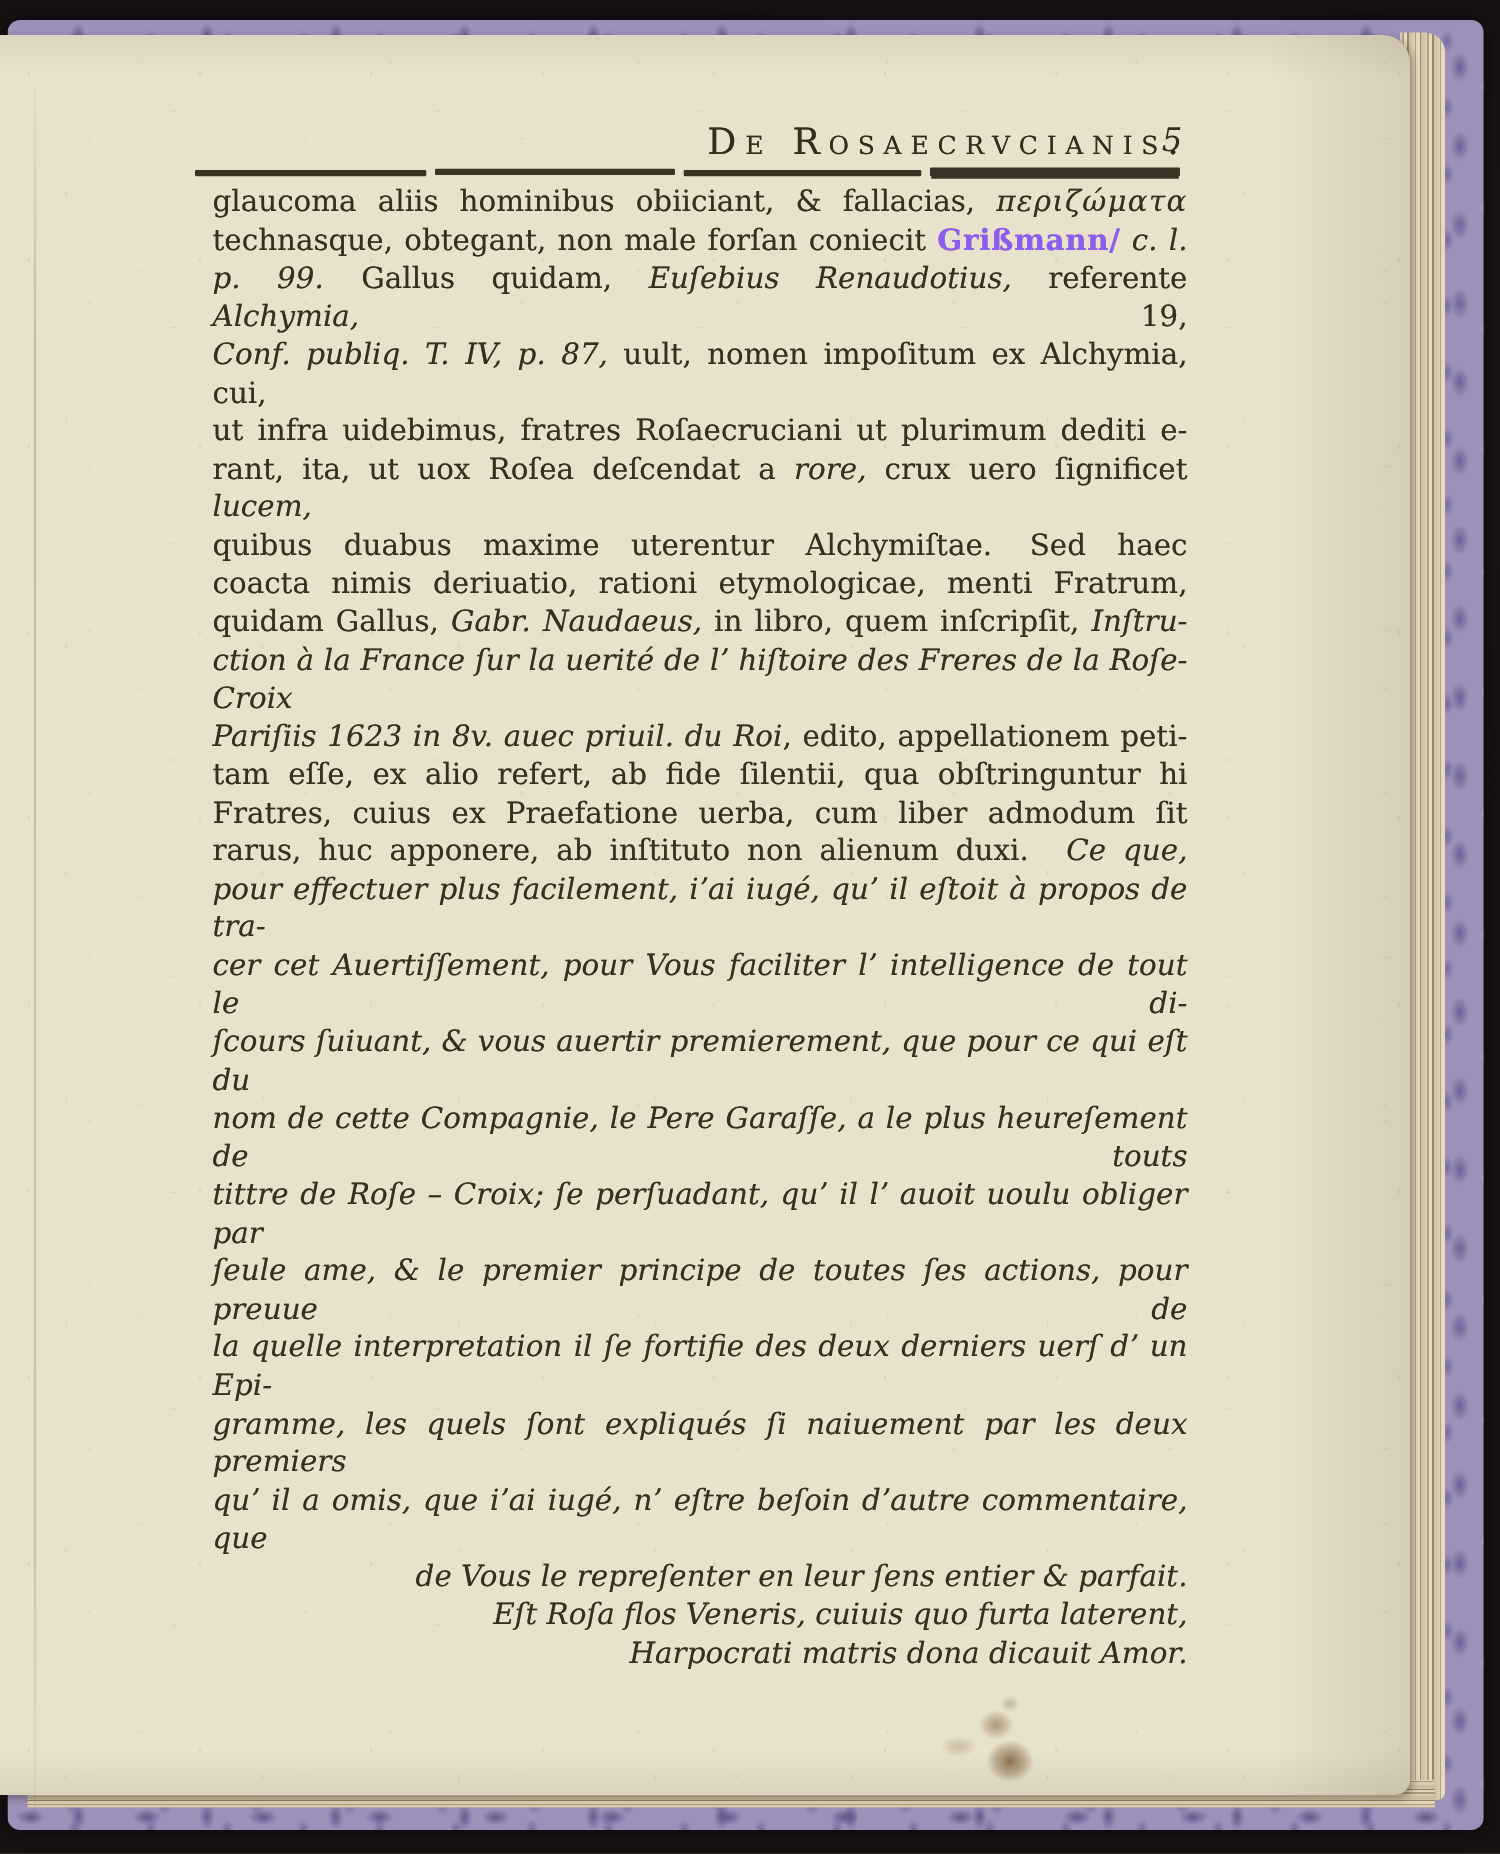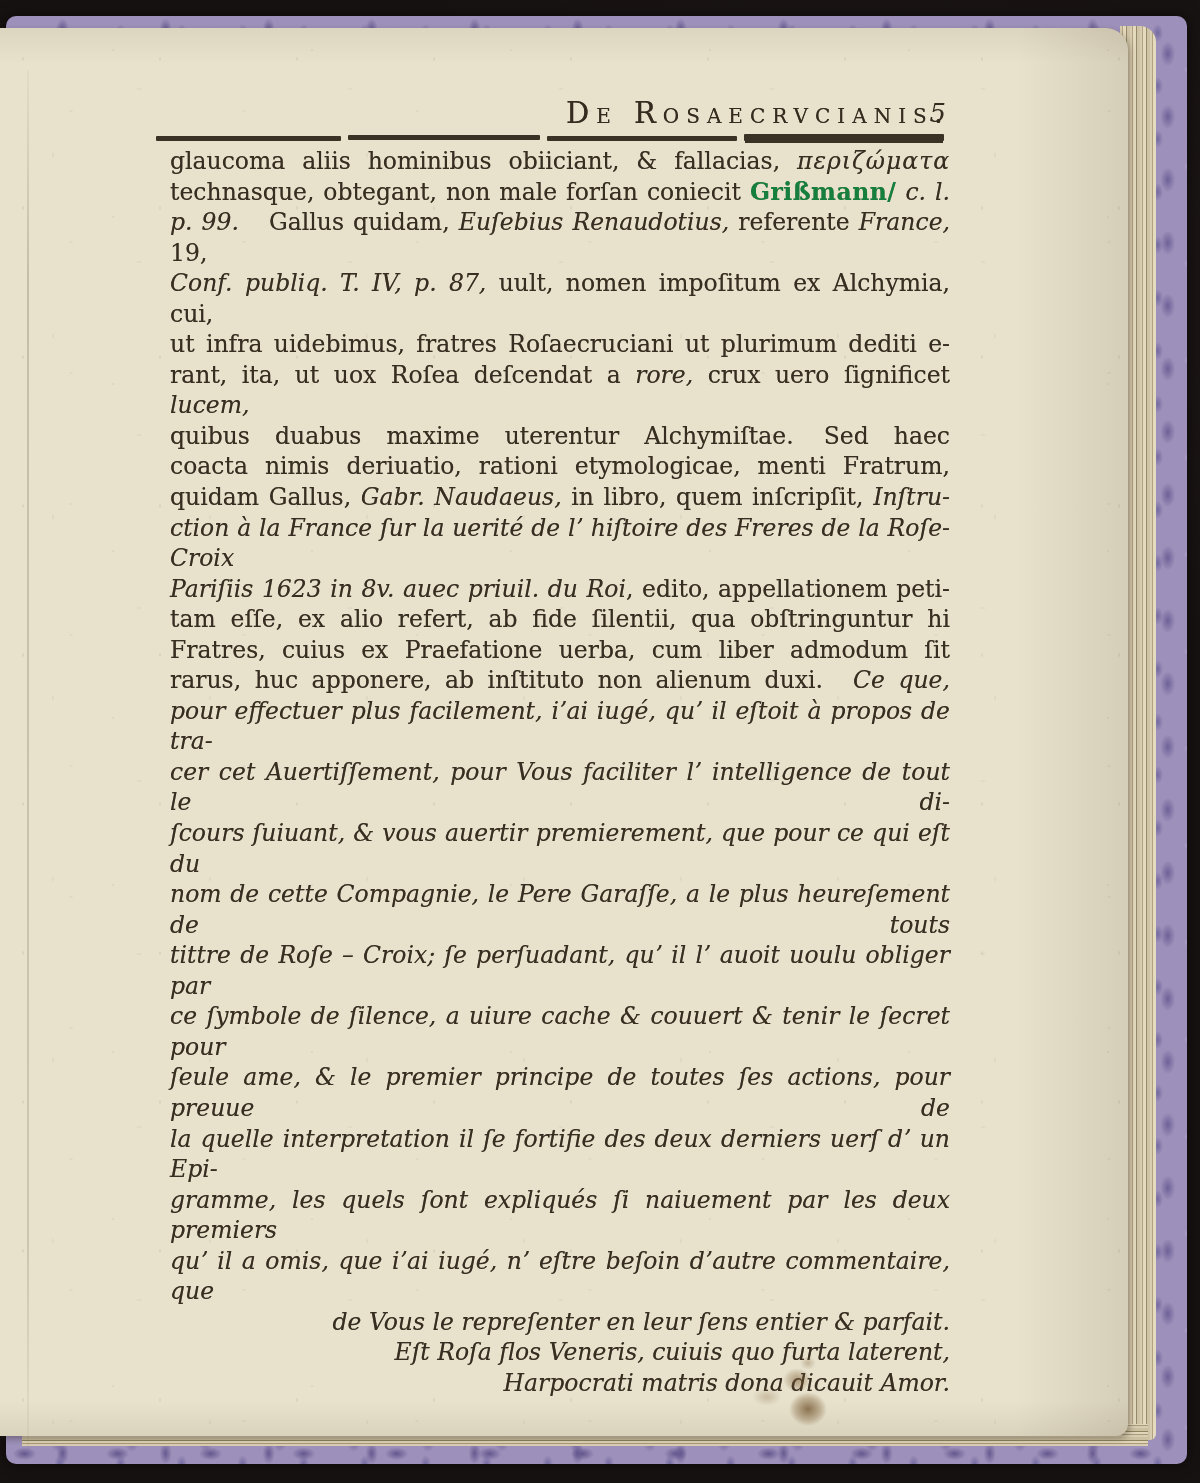--- a/index.html
+++ b/index.html
@@ -95,21 +95,21 @@
   .body-text{
     position:absolute;left:170px;top:146px;width:780px;
     font-size:23.5px;line-height:30.55px;color:#372d20;
     text-shadow:0 0 .4px rgba(55,45,32,.55);
   }
   .line{margin:0;padding:0;text-align:right;}
   .fill{text-align:justify;text-align-last:justify;}
   .seg.roman{font-style:normal;}
   .seg.italic{font-style:italic;}
   .seg.greek{font-style:italic;letter-spacing:1px;margin-top:20px;}
-  .seg.blackletter{font-weight:bold;letter-spacing:.5px;color:#15803d;}
+  .seg.blackletter{font-weight:bold;letter-spacing:.5px;color:#8b5cf6;}
   .seg.gapr{margin-right:30px;}
   .indent1{margin-left:66px;}
   .indent2{margin-left:106px;}
   
   .stain{position:absolute;border-radius:50%;}
   .stain.s-a{left:783px;top:1368px;width:28px;height:24px;
     background:radial-gradient(closest-side, rgba(125,93,52,.55), rgba(125,93,52,.25) 60%, transparent 100%);}
   .stain.s-b{left:789px;top:1392px;width:38px;height:34px;
     background:radial-gradient(closest-side, rgba(110,79,40,.75), rgba(122,92,52,.35) 65%, transparent 100%);}
   .stain.s-c{left:752px;top:1388px;width:30px;height:18px;
@@ -134,38 +134,37 @@
   <span class="page-num">5</span>
 </div>
 
 <div class="rule">
   <span class="s1"></span><span class="s2"></span><span class="s3"></span><span class="s4"></span>
 </div>
 
 <div class="body-text">
     <p class="line fill"><span class="seg roman">glaucoma aliis hominibus obiiciant, &amp; fallacias, </span><span class="seg greek">περιζώματα</span></p>
     <p class="line fill"><span class="seg roman">technasque, obtegant, non male forſan coniecit </span><span class="seg blackletter">Grißmann/</span><span class="seg italic"> c. l.</span></p>
-    <p class="line fill"><span class="seg italic gapr">p. 99.</span><span class="seg roman">Gallus quidam, </span><span class="seg italic">Euſebius Renaudotius,</span><span class="seg roman"> referente </span><span class="seg italic">France,</span><span class="seg roman"> 19,</span></p>
+    <p class="line fill"><span class="seg italic gapr">p. 99.</span><span class="seg roman">Gallus quidam, </span><span class="seg italic">Euſebius Renaudotius,</span><span class="seg roman"> referente </span><span class="seg italic">Alchymia,</span><span class="seg roman"> 19,</span></p>
     <p class="line fill"><span class="seg italic">Conf. publiq. T. IV, p. 87,</span><span class="seg roman"> uult, nomen impoſitum ex Alchymia, cui,</span></p>
     <p class="line fill"><span class="seg roman">ut infra uidebimus, fratres Roſaecruciani ut plurimum dediti e-</span></p>
     <p class="line fill"><span class="seg roman">rant, ita, ut uox Roſea deſcendat a </span><span class="seg italic">rore,</span><span class="seg roman"> crux uero ſignificet </span><span class="seg italic">lucem,</span></p>
     <p class="line fill"><span class="seg roman gapr">quibus duabus maxime uterentur Alchymiſtae.</span><span class="seg roman">Sed haec</span></p>
     <p class="line fill"><span class="seg roman">coacta nimis deriuatio, rationi etymologicae, menti Fratrum,</span></p>
     <p class="line fill"><span class="seg roman">quidam Gallus, </span><span class="seg italic">Gabr. Naudaeus,</span><span class="seg roman"> in libro, quem inſcripſit, </span><span class="seg italic">Inſtru-</span></p>
     <p class="line fill"><span class="seg italic">ction à la France ſur la uerité de lʼ hiſtoire des Freres de la Roſe-Croix</span></p>
     <p class="line fill"><span class="seg italic">Pariſiis 1623 in 8v. auec priuil. du Roi</span><span class="seg roman">, edito, appellationem peti-</span></p>
     <p class="line fill"><span class="seg roman">tam eſſe, ex alio refert, ab fide ſilentii, qua obſtringuntur hi</span></p>
     <p class="line fill"><span class="seg roman">Fratres, cuius ex Praefatione uerba, cum liber admodum ſit</span></p>
     <p class="line fill"><span class="seg roman gapr">rarus, huc apponere, ab inſtituto non alienum duxi.</span><span class="seg italic">Ce que,</span></p>
     <p class="line fill"><span class="seg italic">pour effectuer plus facilement, iʼai iugé, quʼ il eſtoit à propos de tra-</span></p>
     <p class="line fill"><span class="seg italic">cer cet Auertiſſement, pour Vous faciliter lʼ intelligence de tout le di-</span></p>
     <p class="line fill"><span class="seg italic">ſcours ſuiuant, &amp; vous auertir premierement, que pour ce qui eſt du</span></p>
     <p class="line fill"><span class="seg italic">nom de cette Compagnie, le Pere Garaſſe, a le plus heureſement de touts</span></p>
     <p class="line fill"><span class="seg italic">tittre de Roſe – Croix; ſe perſuadant, quʼ il lʼ auoit uoulu obliger par</span></p>
-    <p class="line fill"><span class="seg italic">ce ſymbole de ſilence, a uiure cache &amp; couuert &amp; tenir le ſecret pour</span></p>
     <p class="line fill"><span class="seg italic">ſeule ame, &amp; le premier principe de toutes ſes actions, pour preuue de</span></p>
     <p class="line fill"><span class="seg italic">la quelle interpretation il ſe fortifie des deux derniers uerſ dʼ un Epi-</span></p>
     <p class="line fill"><span class="seg italic">gramme, les quels ſont expliqués ſi naiuement par les deux premiers</span></p>
     <p class="line fill"><span class="seg italic">quʼ il a omis, que iʼai iugé, nʼ eſtre beſoin dʼautre commentaire, que</span></p>
     <p class="line"><span class="seg italic">de Vous le repreſenter en leur ſens entier &amp; parfait.</span></p>
     <p class="line indent1"><span class="seg italic">Eſt Roſa flos Veneris, cuiuis quo furta laterent,</span></p>
     <p class="line indent2"><span class="seg italic">Harpocrati matris dona dicauit Amor.</span></p>
   </div>
 
 <div class="stain s-a"></div>

